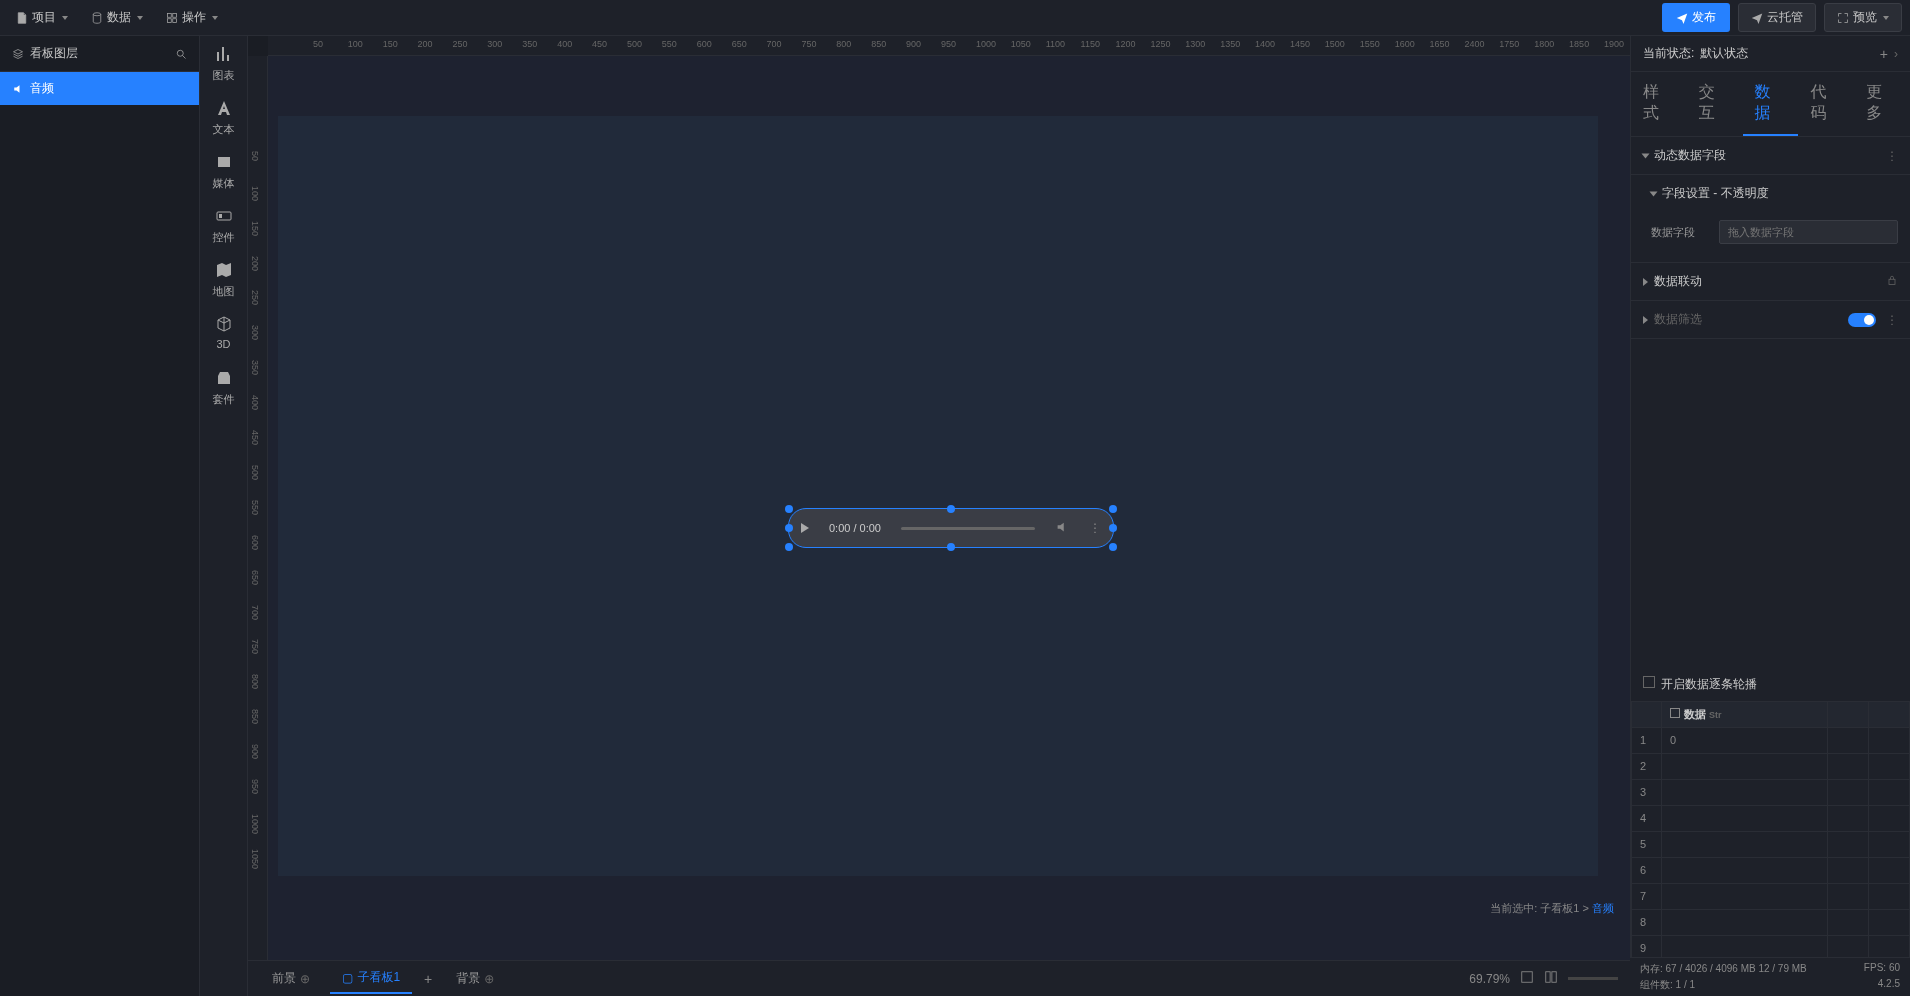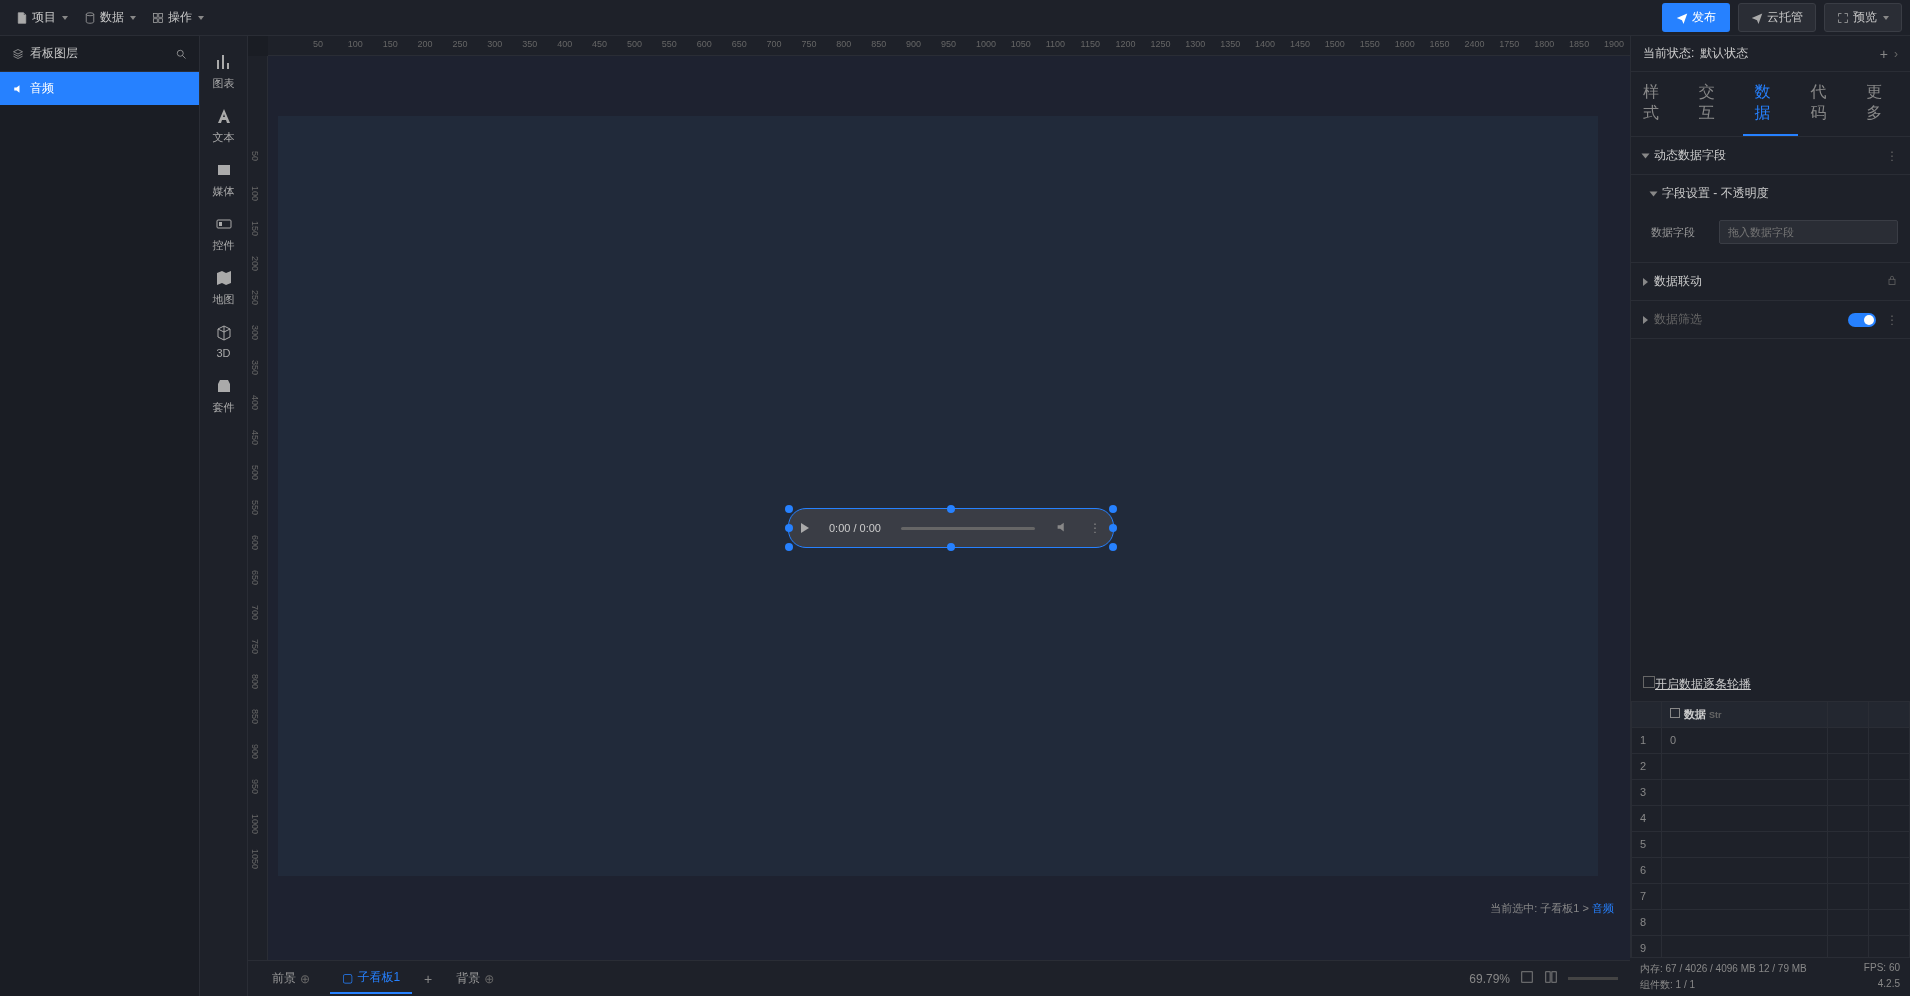--- a/index.html
+++ b/index.html
@@ -1,40 +1,40 @@
 <!DOCTYPE html>
 <html><head>
 <meta charset="utf-8">
 <style>
 * { margin: 0; padding: 0; box-sizing: border-box; font-family: -apple-system, "Microsoft YaHei", sans-serif; }
 body { background: #1a1d24; color: #c8c8c8; font-size: 12px; overflow: hidden; width: 1910px; height: 996px; }
 
 
 .topbar { height: 36px; background: #1e2129; display: flex; align-items: center; padding: 0 8px; border-bottom: 1px solid #2a2d35; }
-.topbar-left { display: flex; gap: 0; }
+.topbar-left { display: flex; gap: 7px; }
 .topbar-right { margin-left: auto; display: flex; gap: 8px; }
 .menu-btn { display: flex; align-items: center; gap: 4px; padding: 4px 8px; cursor: pointer; color: #c8c8c8; border-radius: 3px; }
 .chevron-down { width: 0; height: 0; border-left: 3px solid transparent; border-right: 3px solid transparent; border-top: 4px solid #888; margin-left: 2px; }
 .btn-primary { background: #2681ff; color: #fff; padding: 5px 14px; border-radius: 3px; display: flex; align-items: center; gap: 4px; cursor: pointer; }
 .btn-dark { background: #2a2d35; color: #c8c8c8; padding: 5px 12px; border-radius: 3px; display: flex; align-items: center; gap: 4px; cursor: pointer; border: 1px solid #3a3d45; }
 .icon-sm { width: 12px; height: 12px; display: inline-block; }
 
 
 .main { display: flex; height: calc(100% - 36px); }
 
 
 .layers-panel { width: 200px; background: #1a1d24; border-right: 1px solid #2a2d35; display: flex; flex-direction: column; }
 .layers-header { height: 36px; display: flex; align-items: center; padding: 0 12px; border-bottom: 1px solid #2a2d35; gap: 6px; }
 .layers-header .search { margin-left: auto; cursor: pointer; }
 .layer-item { padding: 8px 12px; display: flex; align-items: center; gap: 6px; cursor: pointer; }
 .layer-item.active { background: #2681ff; color: #fff; }
 
 
 .palette { width: 48px; background: #1e2129; border-right: 1px solid #2a2d35; padding-top: 8px; }
-.palette-item { height: 54px; display: flex; flex-direction: column; align-items: center; justify-content: center; gap: 4px; cursor: pointer; color: #aaa; font-size: 11px; }
+.palette-item { height: 54px; display: flex; flex-direction: column; align-items: center; gap: 4px; cursor: pointer; color: #aaa; font-size: 11px; }
 .palette-icon { width: 20px; height: 20px; }
 
 
 .canvas-area { flex: 1; display: flex; flex-direction: column; position: relative; background: #1a1d24; }
 .ruler-h { height: 20px; background: #1e2129; position: relative; font-size: 9px; color: #666; border-bottom: 1px solid #2a2d35; margin-left: 20px; overflow: hidden; }
 .ruler-h span { position: absolute; top: 3px; }
 .ruler-v { width: 20px; background: #1e2129; position: absolute; left: 0; top: 20px; bottom: 36px; border-right: 1px solid #2a2d35; font-size: 9px; color: #666; }
 .ruler-v span { position: absolute; left: 2px; writing-mode: vertical-rl; text-orientation: mixed; }
 .canvas-viewport { flex: 1; position: relative; margin-left: 20px; overflow: hidden; background: #1e2230; }
 .canvas-bg { position: absolute; left: 10px; top: 60px; width: 1320px; height: 760px; background: #212a3a; }
@@ -77,21 +77,21 @@
 .lock-icon { margin-left: auto; color: #666; }
 .toggle { width: 28px; height: 14px; background: #2681ff; border-radius: 7px; position: relative; cursor: pointer; margin-left: auto; }
 .toggle::after { content: ''; position: absolute; width: 10px; height: 10px; background: #fff; border-radius: 50%; top: 2px; right: 2px; }
 .more-dots { margin-left: 4px; color: #666; cursor: pointer; }
 
 
 .data-tabs { display: flex; border-bottom: 1px solid #2a2d35; margin-top: auto; }
 .data-tab { padding: 10px 14px; cursor: pointer; color: #888; font-size: 12px; }
 .data-tab.active { color: #2681ff; border-bottom: 2px solid #2681ff; }
 .data-body { flex: 1; overflow: auto; }
-.checkbox-row { padding: 8px 12px; display: flex; align-items: flex-start; color: #ccc; text-decoration: underline; }
+.checkbox-row { padding: 8px 12px; display: flex; align-items: flex-start; gap: 6px; color: #ccc; }
 .chk { width: 12px; height: 12px; border: 1px solid #666; }
 .data-table { width: 100%; border-collapse: collapse; font-size: 11px; }
 .data-table th, .data-table td { border: 1px solid #2a2d35; padding: 5px 8px; text-align: left; color: #888; height: 26px; }
 .data-table th { background: #232730; color: #ccc; }
 .row-num { width: 30px; text-align: center; color: #666; }
 
 
 .status-bar { position: fixed; right: 0; bottom: 0; width: 280px; background: #1e2129; border-top: 1px solid #2a2d35; padding: 4px 10px; font-size: 10px; color: #888; display: flex; flex-direction: column; gap: 2px; }
 .status-row { display: flex; justify-content: space-between; }
 

